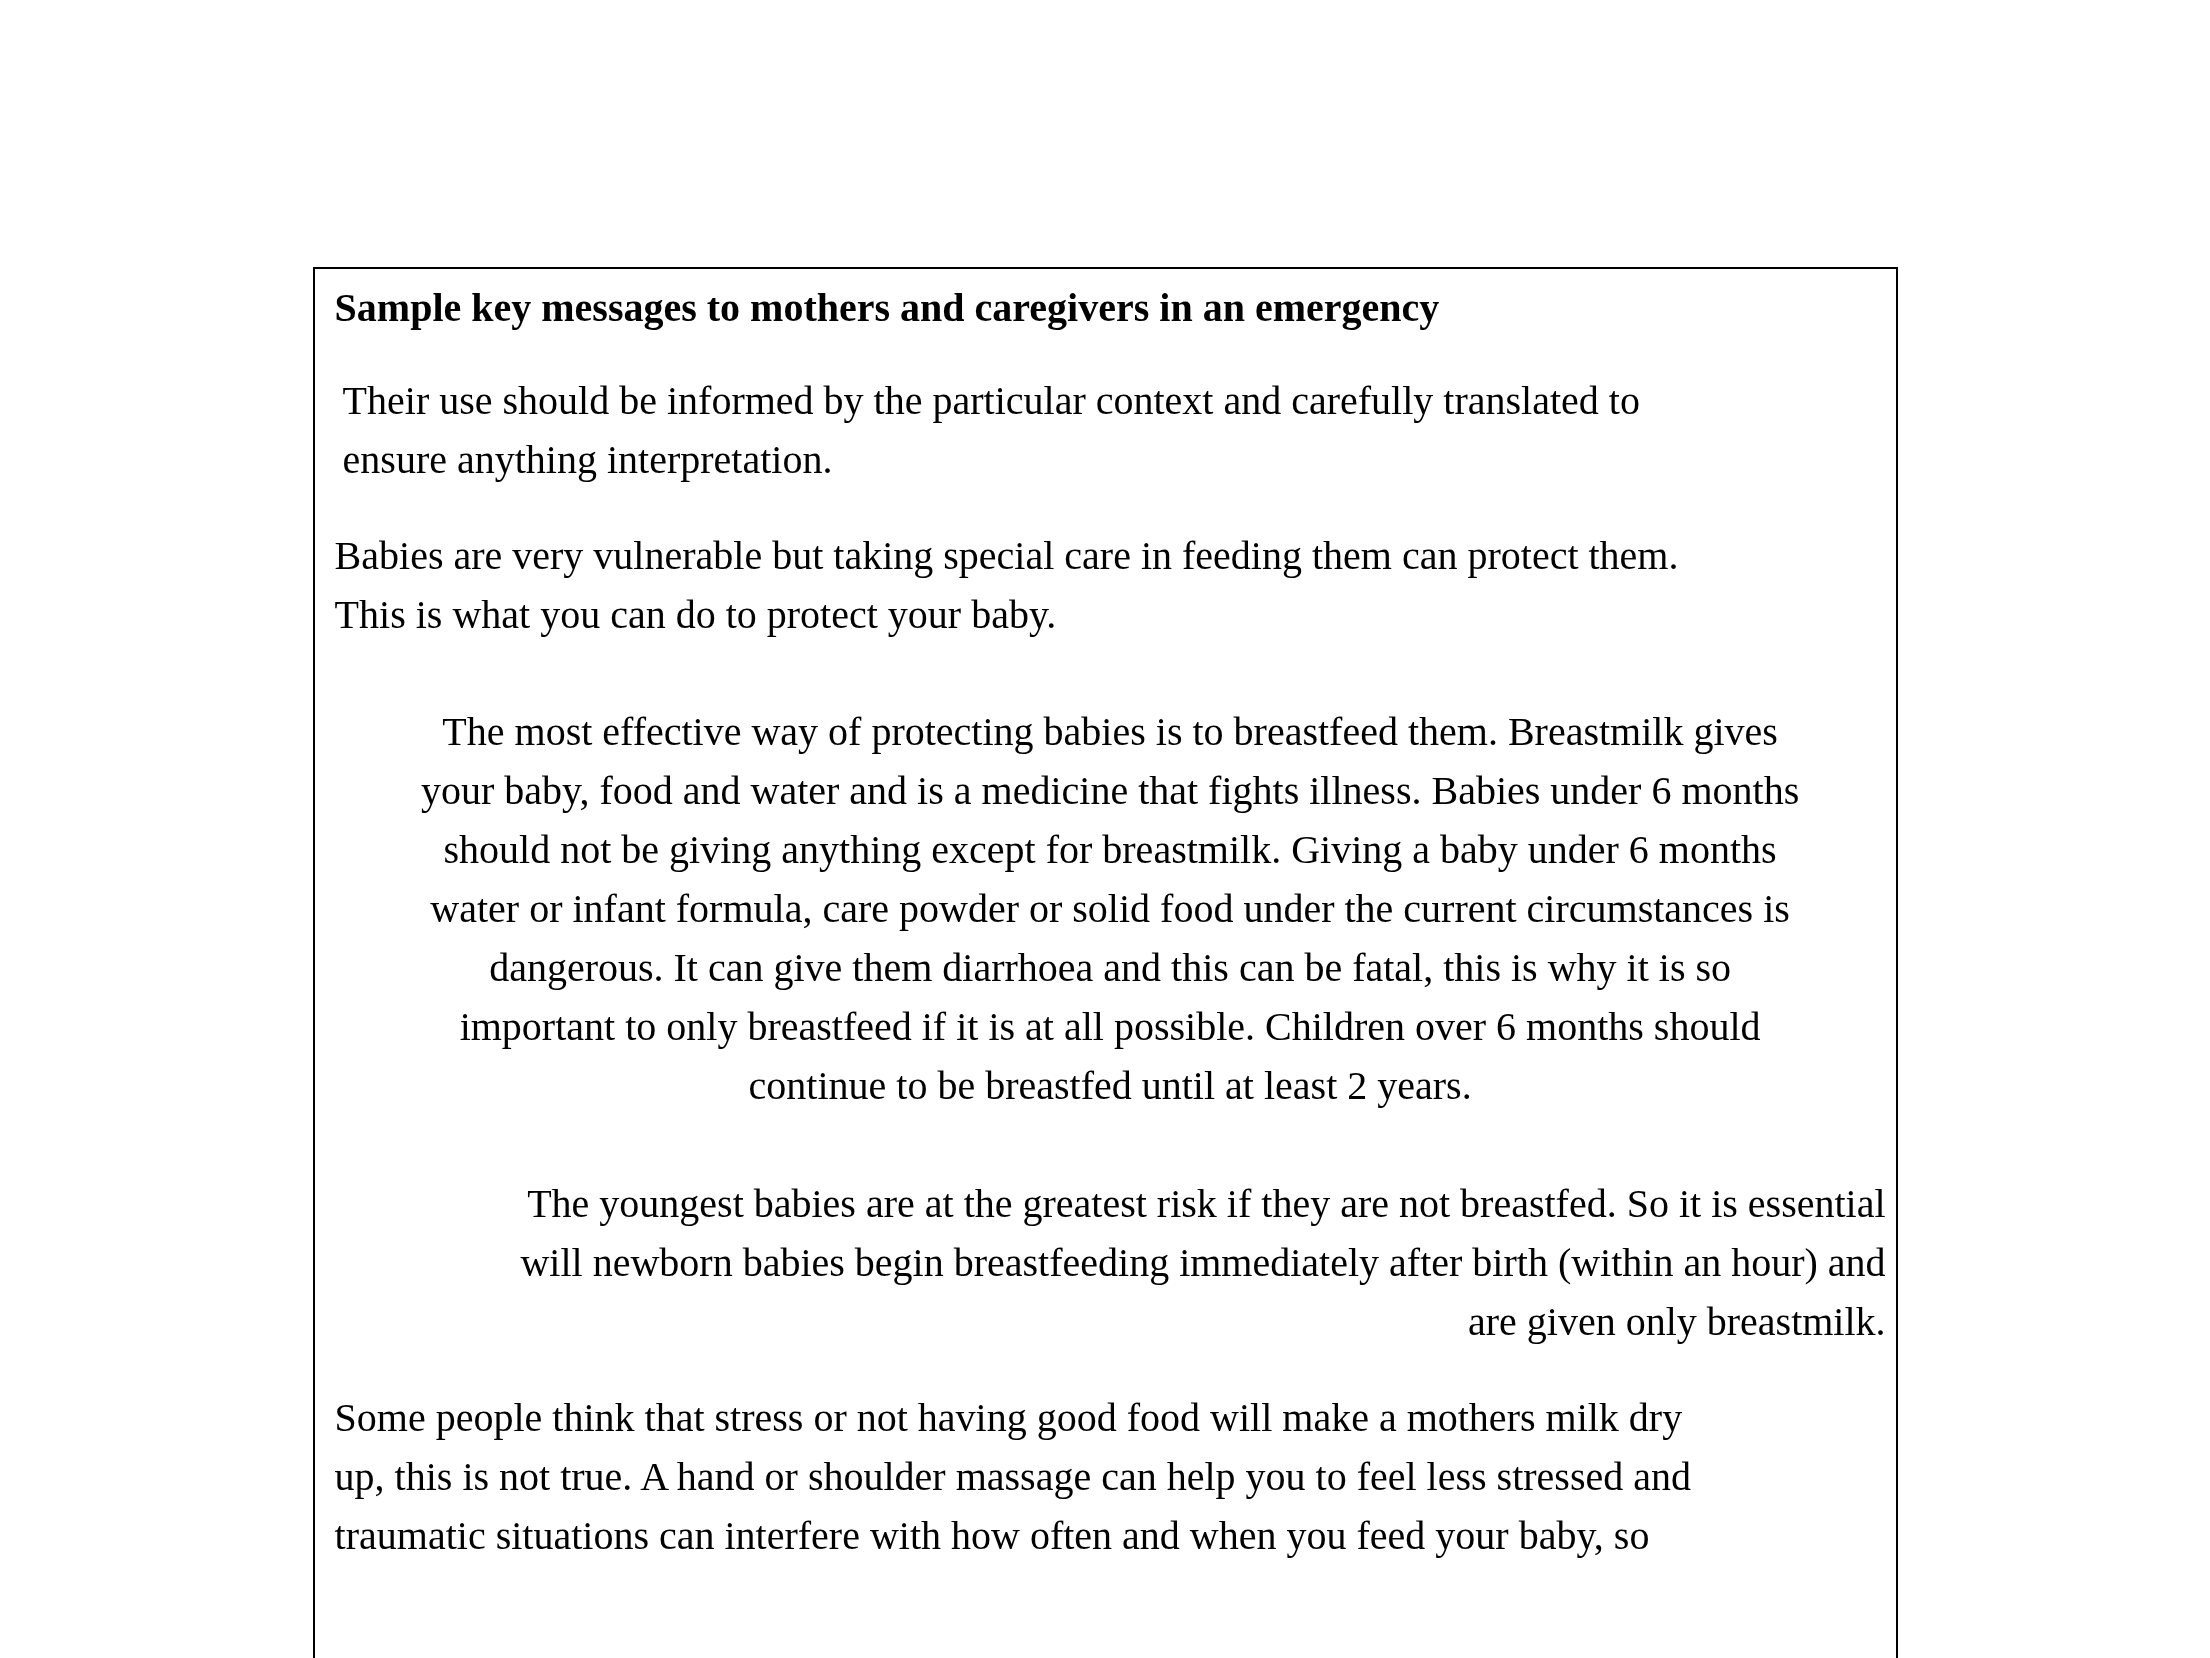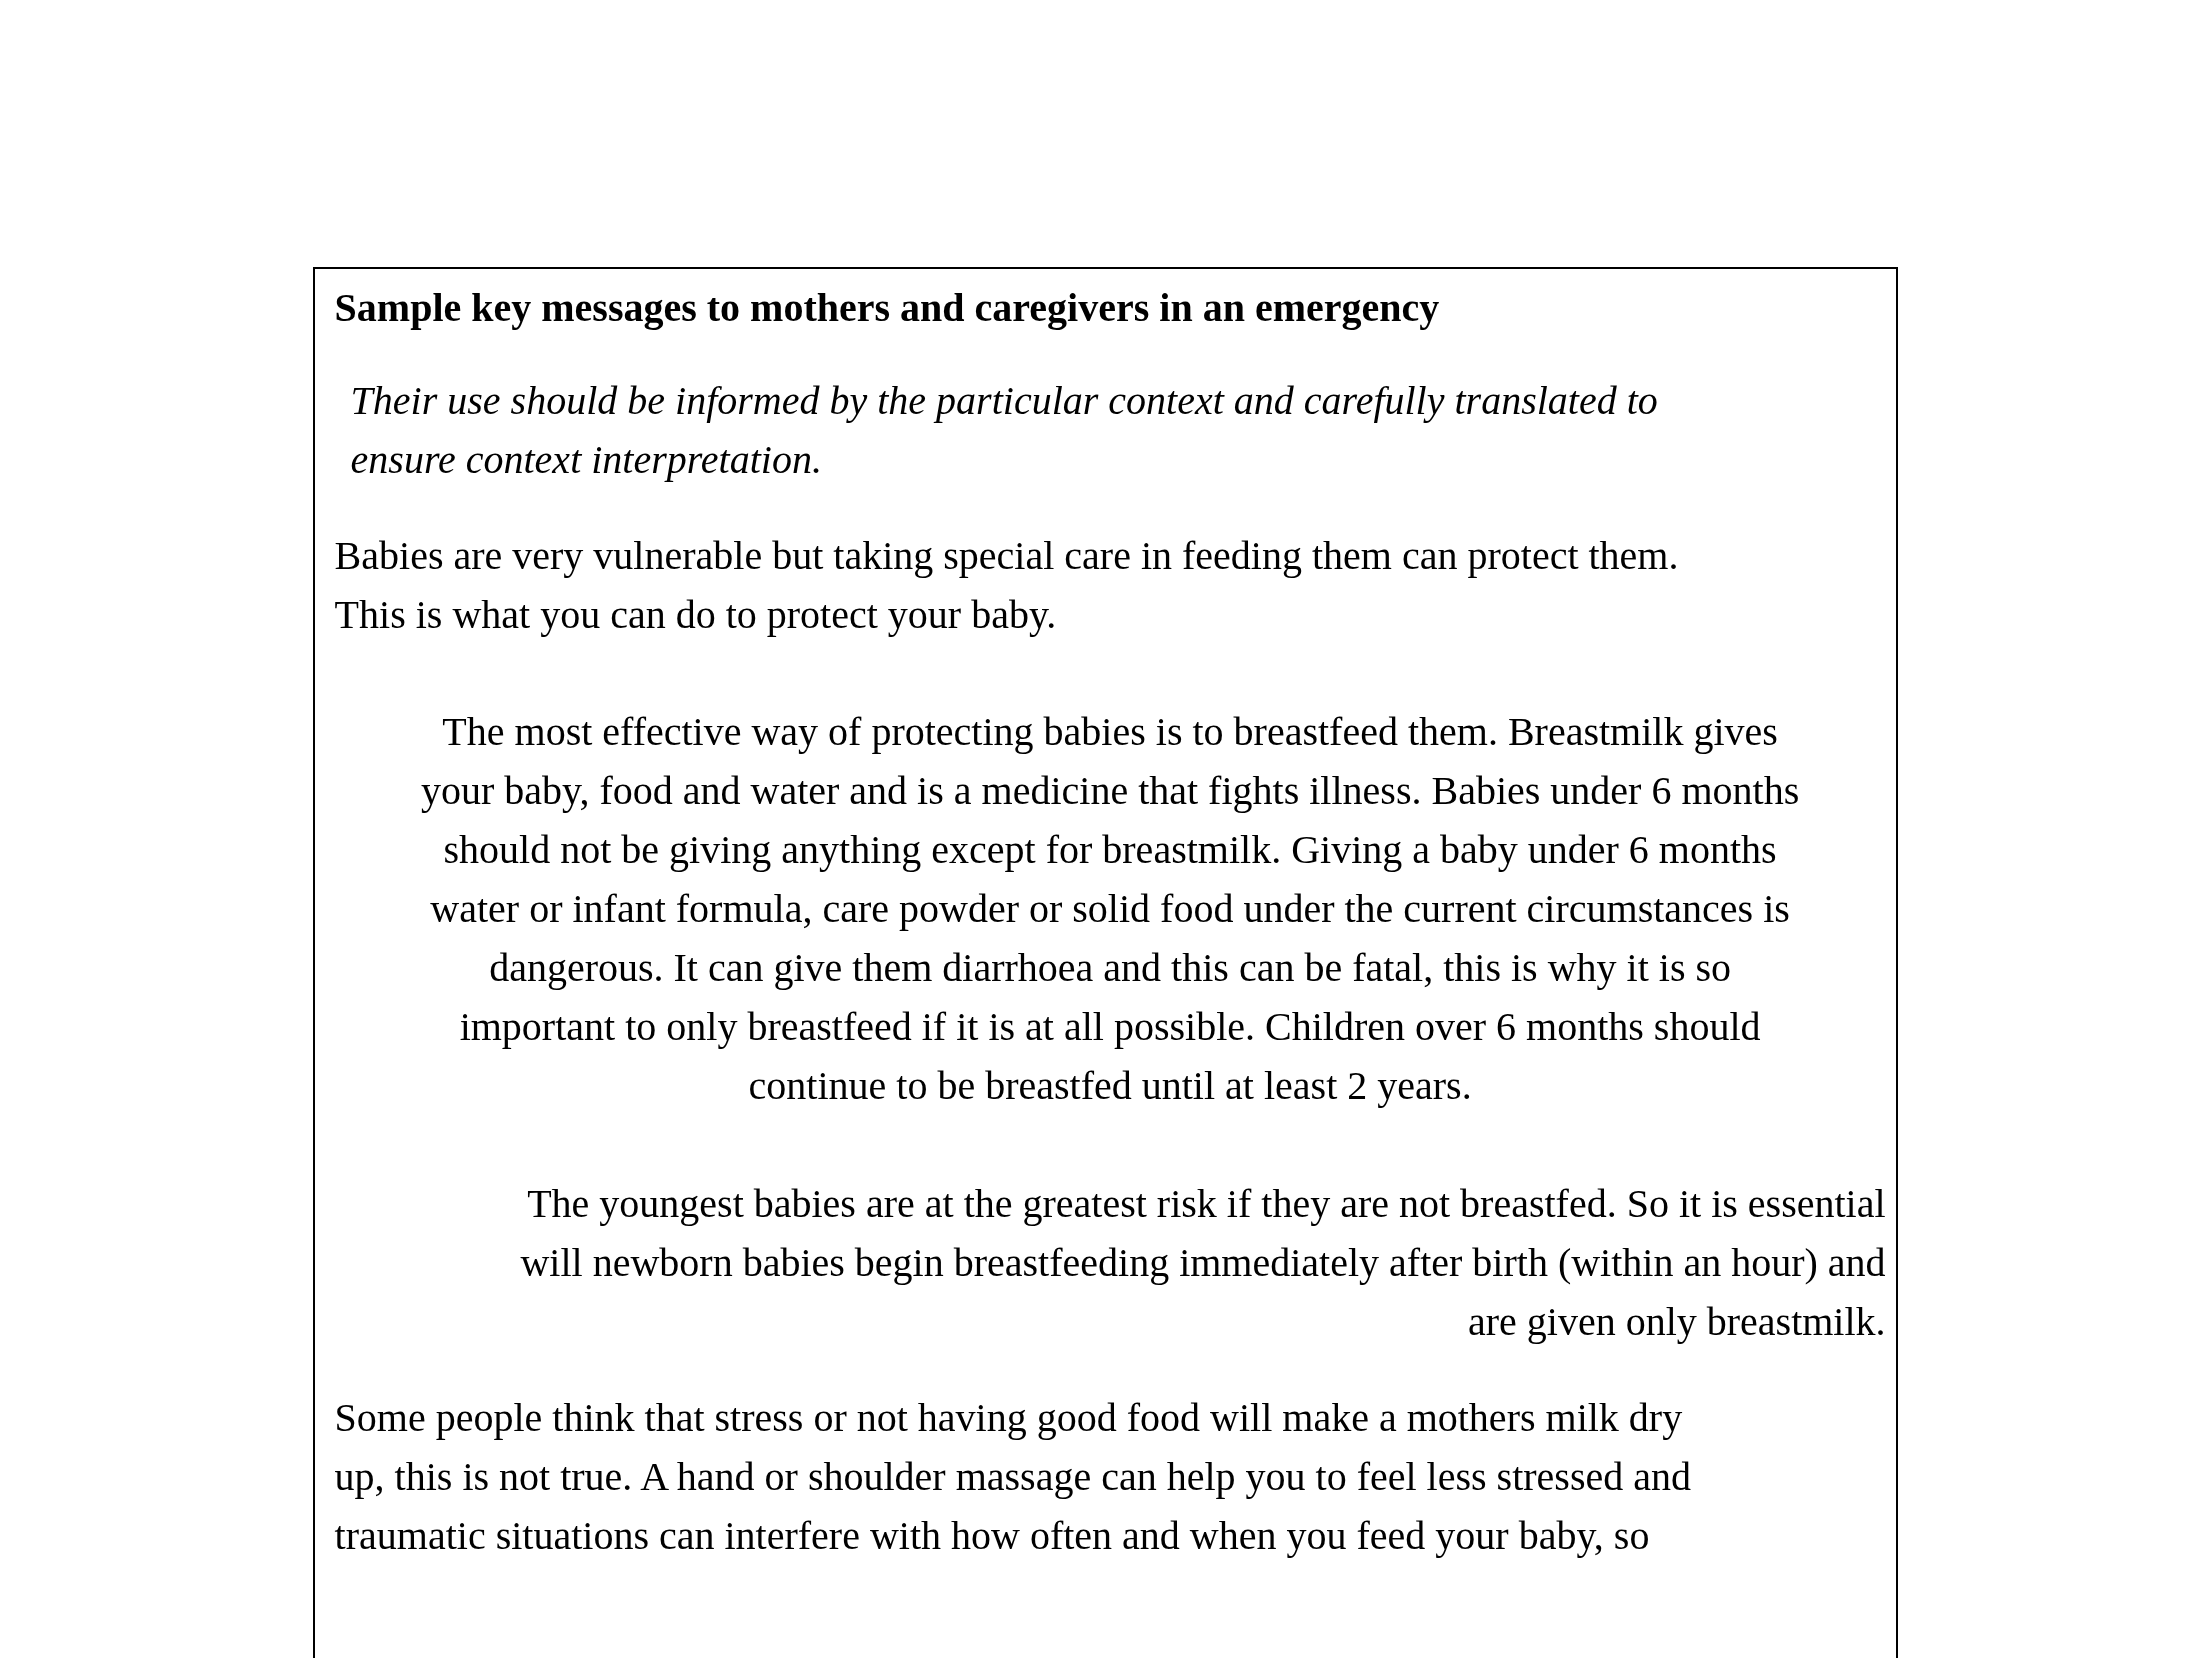--- a/index.html
+++ b/index.html
@@ -40,22 +40,21 @@
       width: 1551px;
       font-size: 40px;
       line-height: 59px;
     }
     .title {
       font-weight: bold;
       margin: 9px 0 0 0;
       white-space: nowrap;
     }
     .subtitle {
-      font-style: italic;
-      margin: 34px 0 0 16px;
+      margin: 34px 0 0 8px;
     }
     .para {
       margin: 0;
     }
     .p1 { margin-top: 37px; }
     .p2 { margin-top: 58px; text-align: center; }
     .p3 { margin-top: 59px; text-align: right; }
     .p4 { margin-top: 37px; }
     .line {
       display: block;
@@ -66,21 +65,21 @@
 <body>
 
 <div class="page">
   <div class="box">
     <div class="content">
 
       <p class="title">Sample key messages to mothers and caregivers in an emergency</p>
 
       <p class="subtitle">
         <span class="line">Their use should be informed by the particular context and carefully translated to</span>
-        <span class="line">ensure context interpretation.</span>
+        <span class="line">ensure anything interpretation.</span>
       </p>
 
       <p class="para p1">
         <span class="line">Babies are very vulnerable but taking special care in feeding them can protect them.</span>
         <span class="line">This is what you can do to protect your baby.</span>
       </p>
 
       <p class="para p2">
         <span class="line">The most effective way of protecting babies is to breastfeed them.  Breastmilk gives</span>
         <span class="line">your baby, food and water and is a medicine that fights illness. Babies under 6 months</span>

